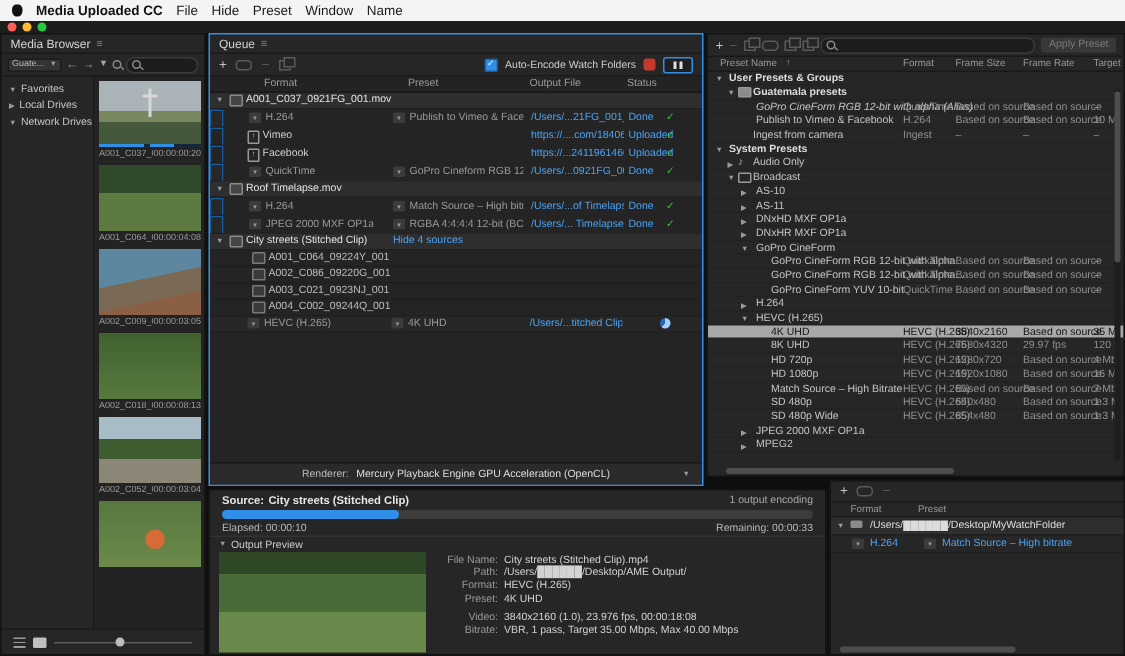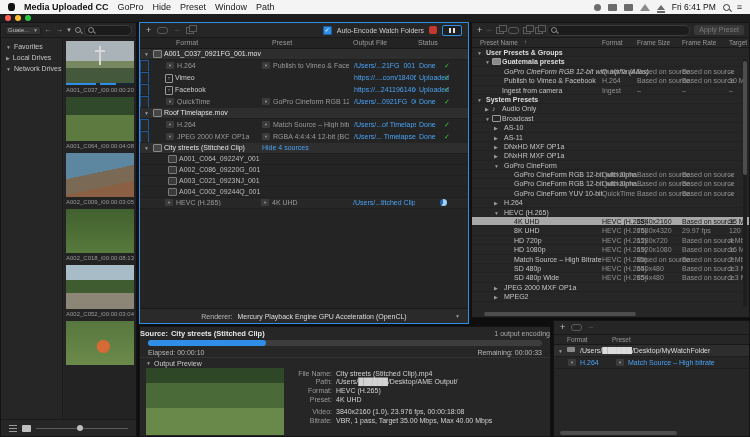--- a/index.html
+++ b/index.html
@@ -151,21 +151,21 @@
   .i-audio{display:none;left:20px;top:0;color:#aaa;font-size:7px;}
   .i-audio::after{content:"♪";}
   .prow.aud .i-audio{display:block;}
   .prow.sel{background:#a8a8a8;}
   .prow.sel .pname,.prow.sel .pcell{color:#141414;}
   .vscroll{position:absolute;right:2px;top:36px;bottom:10px;width:4px;background:#1e1e1e;border-radius:2px;}
   .vthumb{position:absolute;top:2px;height:46%;width:4px;background:#4d4d4d;border-radius:2px;}
   .phscroll{height:6px;flex:none;position:relative;}
   .phthumb{position:absolute;left:12px;top:1px;width:55%;height:4px;background:#4d4d4d;border-radius:2px;}
   
-  .enc-src-row{height:12px;flex:none;display:flex;align-items:center;padding:0 0;gap:3px;}
+  .enc-src-row{height:12px;flex:none;display:flex;align-items:center;padding:0 8px;gap:3px;}
   .enc-src-label,.enc-src-val{font-size:7.5px;color:#e6e6e6;font-weight:bold;}
   .enc-outputs{margin-left:auto;font-size:7px;color:#a8a8a8;font-weight:normal;}
   .progress{height:6px;flex:none;margin:1px 8px;background:#3d3d3d;border-radius:3px;position:relative;}
   .progress-fill{position:absolute;left:0;top:0;bottom:0;background:#2f8fe8;border-radius:3px;}
   .enc-times{height:10px;flex:none;display:flex;align-items:center;padding:0 8px;font-size:7px;color:#b8b8b8;border-bottom:1px solid #333;}
   .enc-remaining{margin-left:auto;}
   .preview-head{height:10px;flex:none;display:flex;align-items:center;gap:3px;padding:0 6px;font-size:7px;color:#cccccc;}
   .preview-body{flex:1;display:flex;gap:8px;padding:0 6px 1px 6px;overflow:hidden;}
   .preview-img{width:138px;flex:none;background:linear-gradient(#2e4726 0 22%,#4a6a38 22% 60%,#69894b 60%);}
   .details{flex:1;padding-top:1px;overflow:hidden;}
@@ -193,43 +193,37 @@
   .wspacer{flex:1;}
   .whscroll{height:6px;flex:none;position:relative;}
   .whthumb{position:absolute;left:6px;top:1px;width:60%;height:4px;background:#4d4d4d;border-radius:2px;}
 </style>
 </head>
 <body>
 
 <div class="menubar">
   <span class="apple"></span>
   <span class="app-name">Media Uploaded CC</span>
-  <span class="mitem">GoPro</span>
+  <span class="mitem">File</span>
   <span class="mitem">Hide</span>
   <span class="mitem">Preset</span>
   <span class="mitem">Window</span>
-  <span class="mitem">Path</span>
-  <span class="mb-right">
-    <span class="mbi r"></span>
-    <span class="mbi"></span>
-    <span class="mbi"></span>
-    <span class="wifi"></span>
-    <span class="eject"></span>
-    <span class="clock">Fri 6:41 PM</span>
-    <span class="spot"></span>
-    <span class="nc">≡</span>
-  </span>
+  <span class="mitem">Name</span>
 </div>
 
 <div class="titlebar"></div>
 <span class="tl red"></span>
 <span class="tl yel"></span>
 <span class="tl grn"></span>
 
 <div class="panel" id="media-browser">
+  <div class="tabrow">
+    <span class="tabtitle">Media Browser</span>
+    <span class="pmenu">≡</span>
+  </div>
   <div class="mtools">
     <span class="loc-dd">
         <span>Guate...</span>
         <span class="exp">▼</span>
       </span>
     <span class="nav">←</span>
     <span class="nav">→</span>
     <span class="filt">▼</span>
     <span class="mag"></span>
     <span class="msearch">
@@ -301,20 +295,24 @@
   <div class="mbot">
     <span class="vi-list"></span>
     <span class="vi-thumb"></span>
     <span class="slider">
         <span class="knob"></span>
       </span>
   </div>
 </div>
 
 <div class="panel" id="queue">
+  <div class="tabrow">
+    <span class="tabtitle">Queue</span>
+    <span class="pmenu">≡</span>
+  </div>
   <div class="qtools">
     <span class="tool">+</span>
     <span class="lnk-ico"></span>
     <span class="tool dim">−</span>
     <span class="dup-ico"></span>
     <span class="qtools-right">
       <span class="chk">✓</span>
       <span class="chk-label">Auto-Encode Watch Folders</span>
       <span class="stopbtn"></span>
       <span class="pausebtn">

